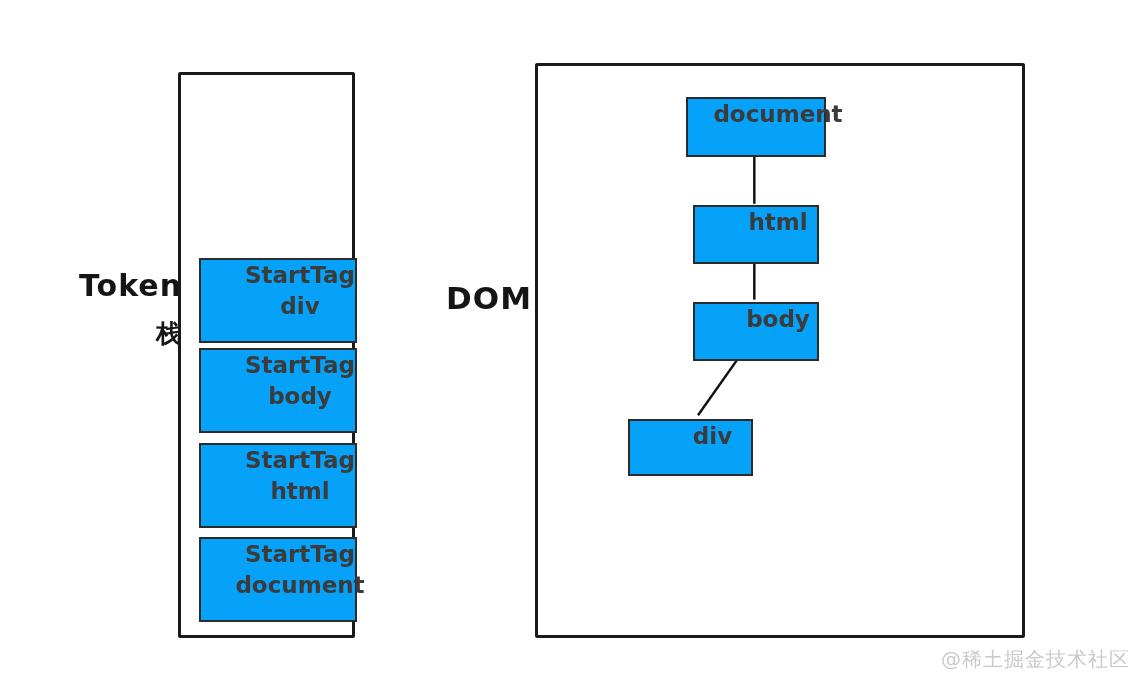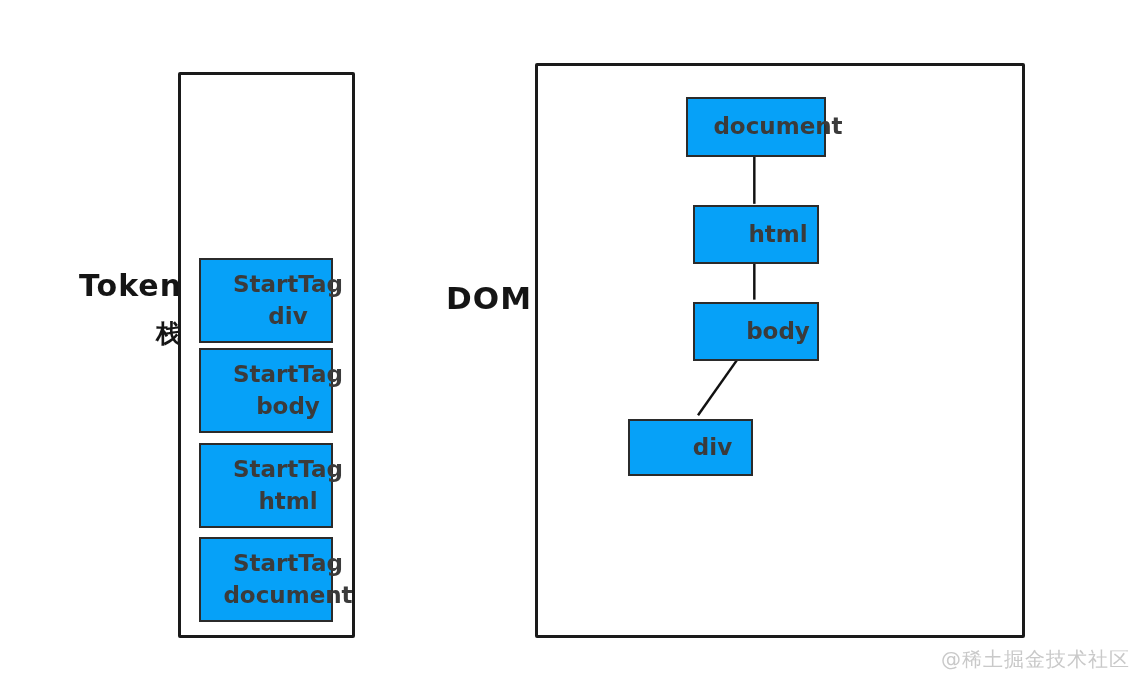--- a/index.html
+++ b/index.html
@@ -44,29 +44,29 @@
 
   
   .node{
     position:absolute;
     background:var(--node-fill);
     border:2px solid var(--node-border);
     color:var(--node-text);
     display:flex;
     flex-direction:column;
     align-items:center;
-    justify-content:center;
+    justify-content:flex-start;
     font-size:23px;
     font-weight:600;
     line-height:1.35;
     text-align:center;
     padding-left:44px;
   }
   
-  .stack-box{left:18px;width:134px;height:85px;}
+  .stack-box{left:18px;width:158px;height:85px;}
   .stack-box.s0{top:183px;}
   .stack-box.s1{top:273px;}
   .stack-box.s2{top:368px;}
   .stack-box.s3{top:462px;}
 
   
   .tree-node.n-document{left:148px;top:31px;width:140px;height:60px;}
   .tree-node.n-html{left:155px;top:139px;width:126px;height:59px;}
   .tree-node.n-body{left:155px;top:236px;width:126px;height:59px;}
   .tree-node.n-div{left:90px;top:353px;width:125px;height:57px;}

